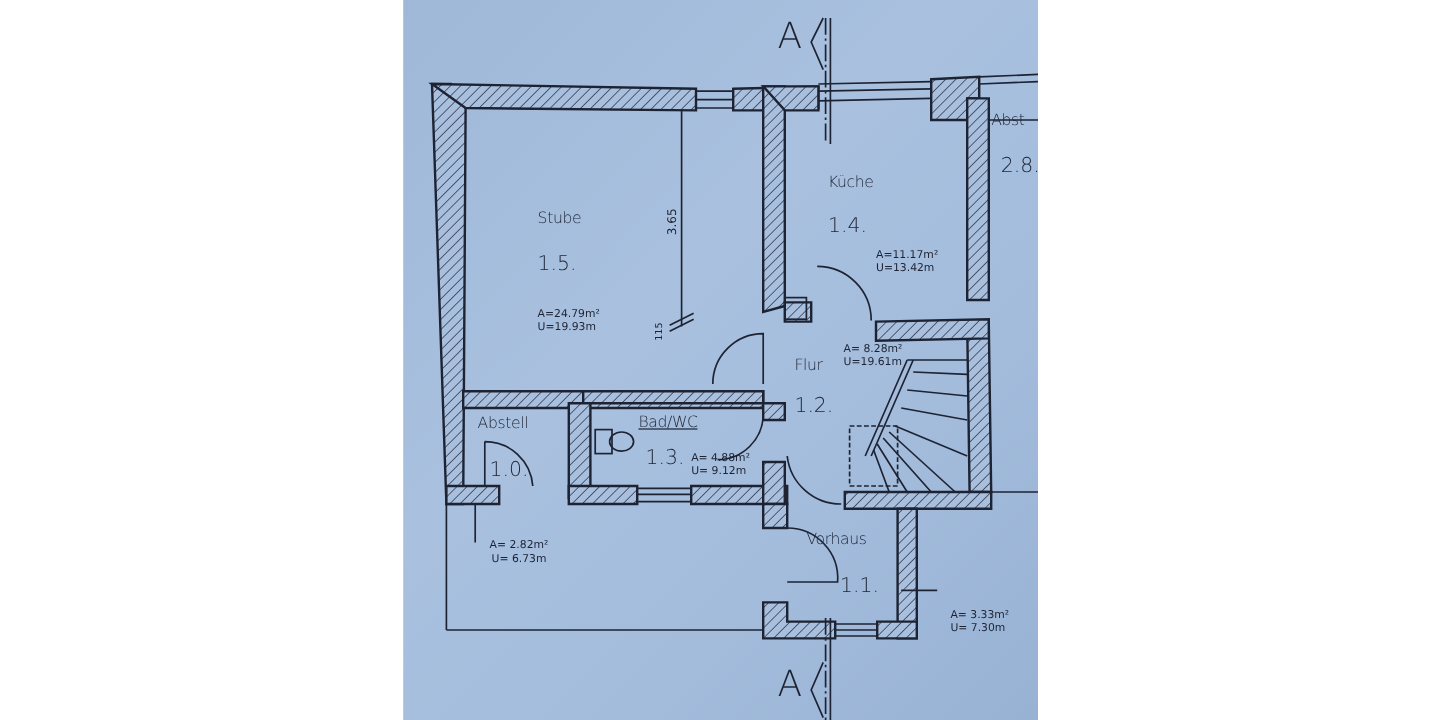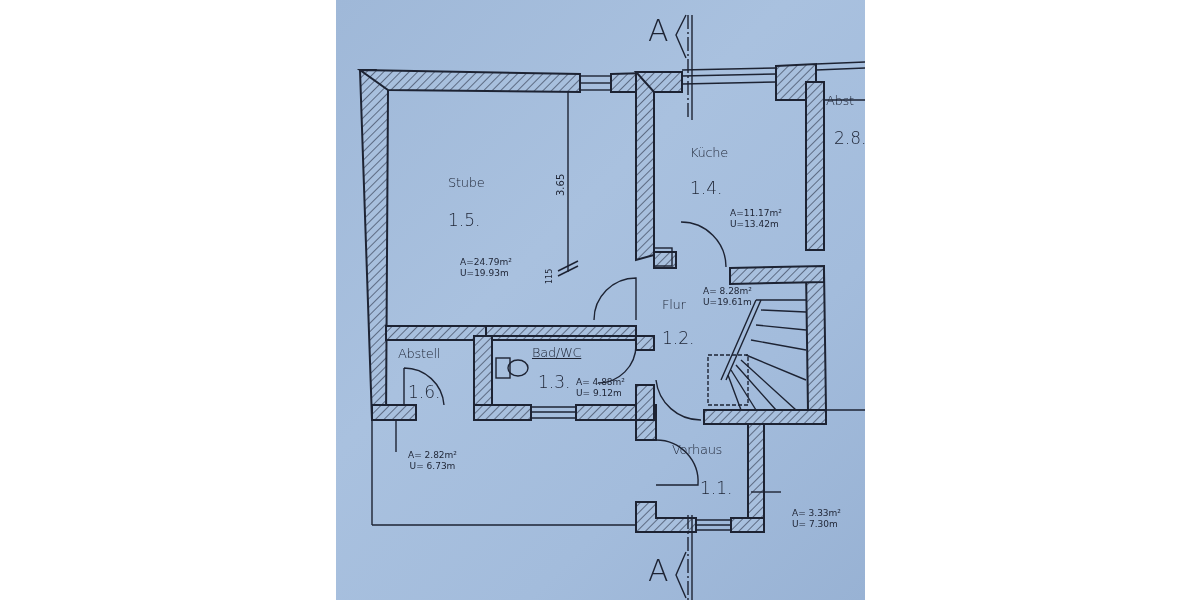--- a/index.html
+++ b/index.html
@@ -120,21 +120,21 @@
   </svg>
 
   <div class="lbl section" style="left:312px; top:16px;">A</div>
   <div class="lbl section" style="left:312px; top:556px;">A</div>
 
   <div class="lbl dim" style="left:220px; top:196px;">3.65</div>
   <div class="lbl dim" style="left:210px; top:284px; font-size:8px;">115</div>
 
   <div class="lbl room-name" style="left:112px; top:176px;">Stube</div>
   <div class="lbl room-num" style="left:112px; top:212px;">1.5.</div>
-  <div class="lbl area" style="left:124px; top:257px;">
+  <div class="lbl area" style="left:112px; top:257px;">
     <div>A=24.79m²</div>
     <div>U=19.93m</div>
   </div>
 
   <div class="lbl room-name" style="left:354px; top:146px;">Küche</div>
   <div class="lbl room-num" style="left:354px; top:180px;">1.4.</div>
   <div class="lbl area" style="left:394px; top:208px;">
     <div>A=11.17m²</div>
     <div>U=13.42m</div>
   </div>
@@ -147,21 +147,21 @@
   </div>
 
   <div class="lbl room-name" style="left:196px; top:346px;text-decoration:underline;">Bad/WC</div>
   <div class="lbl room-num" style="left:202px; top:374px;">1.3.</div>
   <div class="lbl area" style="left:240px; top:377px;">
     <div>A= 4.88m²</div>
     <div>U= 9.12m</div>
   </div>
 
   <div class="lbl room-name" style="left:62px; top:347px;">Abstell</div>
-  <div class="lbl room-num" style="left:72px; top:384px;">1.6.</div>
+  <div class="lbl room-num" style="left:72px; top:384px;">1.0.</div>
   <div class="lbl area" style="left:72px; top:450px;text-align:center;">
     <div>A= 2.82m²</div>
     <div>U= 6.73m</div>
   </div>
 
   <div class="lbl room-name" style="left:336px; top:443px;">Vorhaus</div>
   <div class="lbl room-num" style="left:364px; top:480px;">1.1.</div>
   <div class="lbl area" style="left:456px; top:508px;">
     <div>A= 3.33m²</div>
     <div>U= 7.30m</div>

